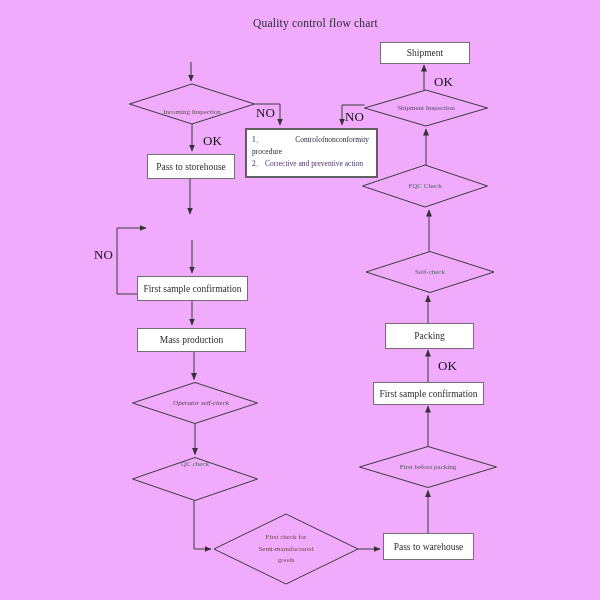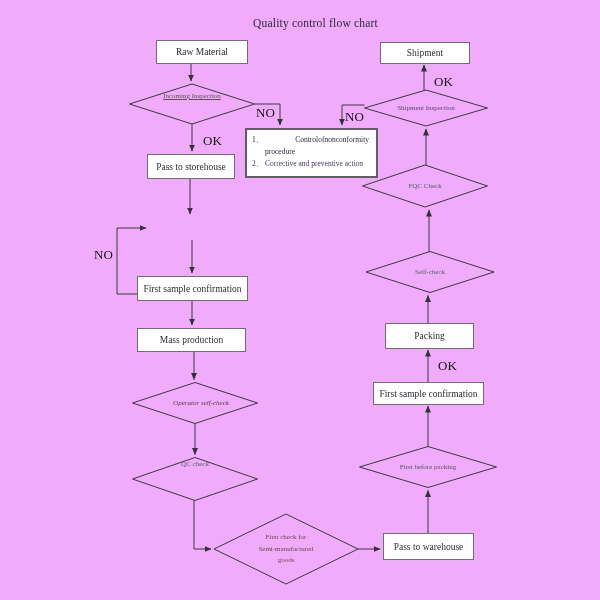--- a/index.html
+++ b/index.html
@@ -26,21 +26,21 @@
     position:absolute;font-size:13px;color:#101010;white-space:nowrap;
   }
   .cbox{
     position:absolute;left:245px;top:128px;width:133px;height:50px;
     border:2px solid #5f5f5f;background:#ffffff;box-sizing:border-box;
     font-size:7.5px;line-height:12px;color:#28283c;padding:4px 7px 0 5px;
   }
   .cline{display:flex;}
   .cnum{width:13px;flex:0 0 13px;}
   .cspread{flex:1;display:flex;justify-content:flex-end;}
-  .cindent{margin-left:13px;}
+  .cindent{}
 </style>
 </head>
 <body>
 
 <div id="canvas">
 
   <svg id="shapes" width="600" height="600" viewBox="0 0 600 600">
     <defs>
       <marker id="arr" markerWidth="9" markerHeight="8" refX="6.5" refY="3" orient="auto" markerUnits="userSpaceOnUse">
         <path d="M0,0 L7,3 L0,6 z" fill="#333333"></path>
@@ -77,23 +77,20 @@
 
       <path d="M254.5,104 L280,104 L280,125" marker-end="url(#arr)"></path>
       <path d="M364.5,105 L342,105 L342,125" marker-end="url(#arr)"></path>
 
       <path d="M137,294 L117,294 L117,228 L146,228" marker-end="url(#arr)"></path>
     </g>
   </svg>
 
   <div class="title">Quality control flow chart</div>
 
-  <div class="rect" style="left:156px;top:40px;width:90px;height:22px">
-    <span>Raw Material</span>
-  </div>
   <div class="rect" style="left:147px;top:154px;width:86px;height:23px">
     <span>Pass to storehouse</span>
   </div>
   <div class="rect" style="left:137px;top:276px;width:109px;height:23px">
     <span>First sample confirmation</span>
   </div>
   <div class="rect" style="left:137px;top:328px;width:107px;height:22px">
     <span>Mass production</span>
   </div>
   <div class="rect" style="left:383px;top:533px;width:89px;height:25px">
@@ -118,21 +115,21 @@
         <span>nonconformity</span>
       </span>
     </div>
     <div class="cindent" style="color: rgb(40, 40, 60);">procedure</div>
     <div class="cline">
       <span class="cnum" style="color: rgb(70, 53, 107);">2、</span>
       <span style="color: rgb(70, 53, 107);">Corrective and preventive action</span>
     </div>
   </div>
 
-  <div class="dlabel" style="left: 192px; top: 96px; color: rgb(92, 83, 72); text-decoration: underline;">Incoming Inspection</div>
+  <div class="dlabel" style="left: 192px; top: 112px; color: rgb(92, 83, 72);">Incoming Inspection</div>
   <div class="dlabel" style="left: 426px; top: 108px; color: rgb(86, 74, 110);">Shipment Inspection</div>
   <div class="dlabel" style="left: 425px; top: 186px; color: rgb(71, 105, 94);">FQC Check</div>
   <div class="dlabel" style="left: 430px; top: 272px; color: rgb(71, 105, 94);">Self-check</div>
   <div class="dlabel" style="left: 201px; top: 403px; color: rgb(76, 70, 60); font-style: italic;">Operator self-check</div>
   <div class="dlabel" style="left: 195px; top: 464px; color: rgb(71, 105, 94);">QC check</div>
   <div class="dlabel" style="left: 428px; top: 467px; color: rgb(76, 90, 82);">First before packing</div>
   <div class="dlabel multi" style="left: 286px; top: 549px; color: rgb(110, 74, 65);">
     <div>First check for</div>
     <div>Semi-manufactured</div>
     <div>goods</div>

